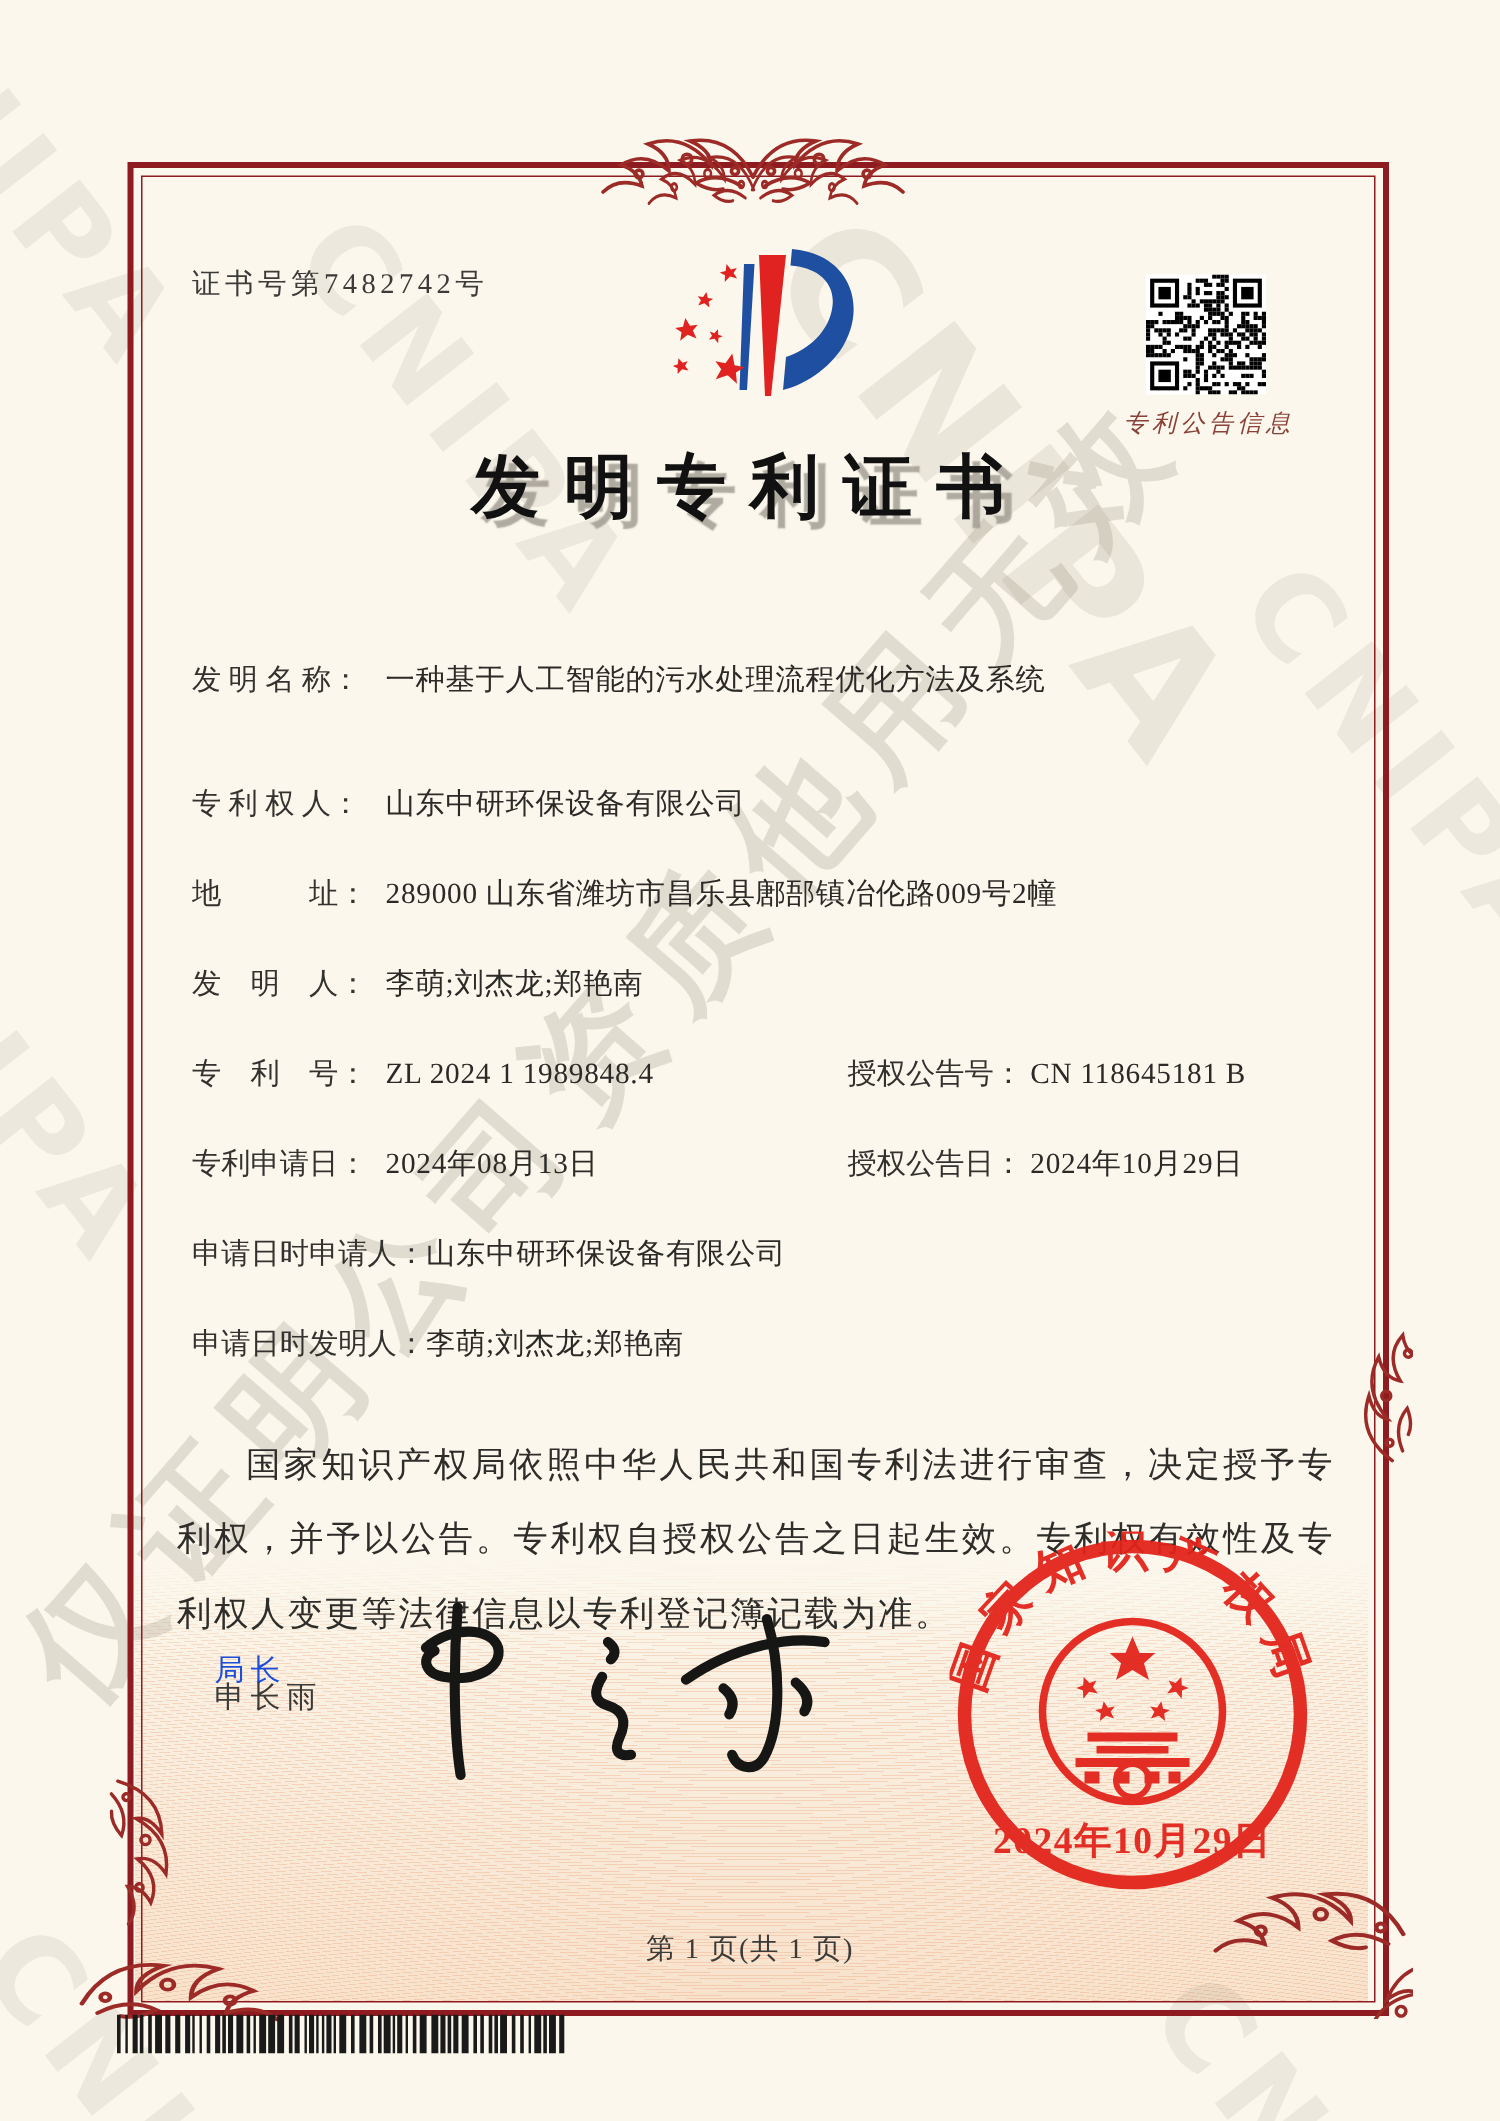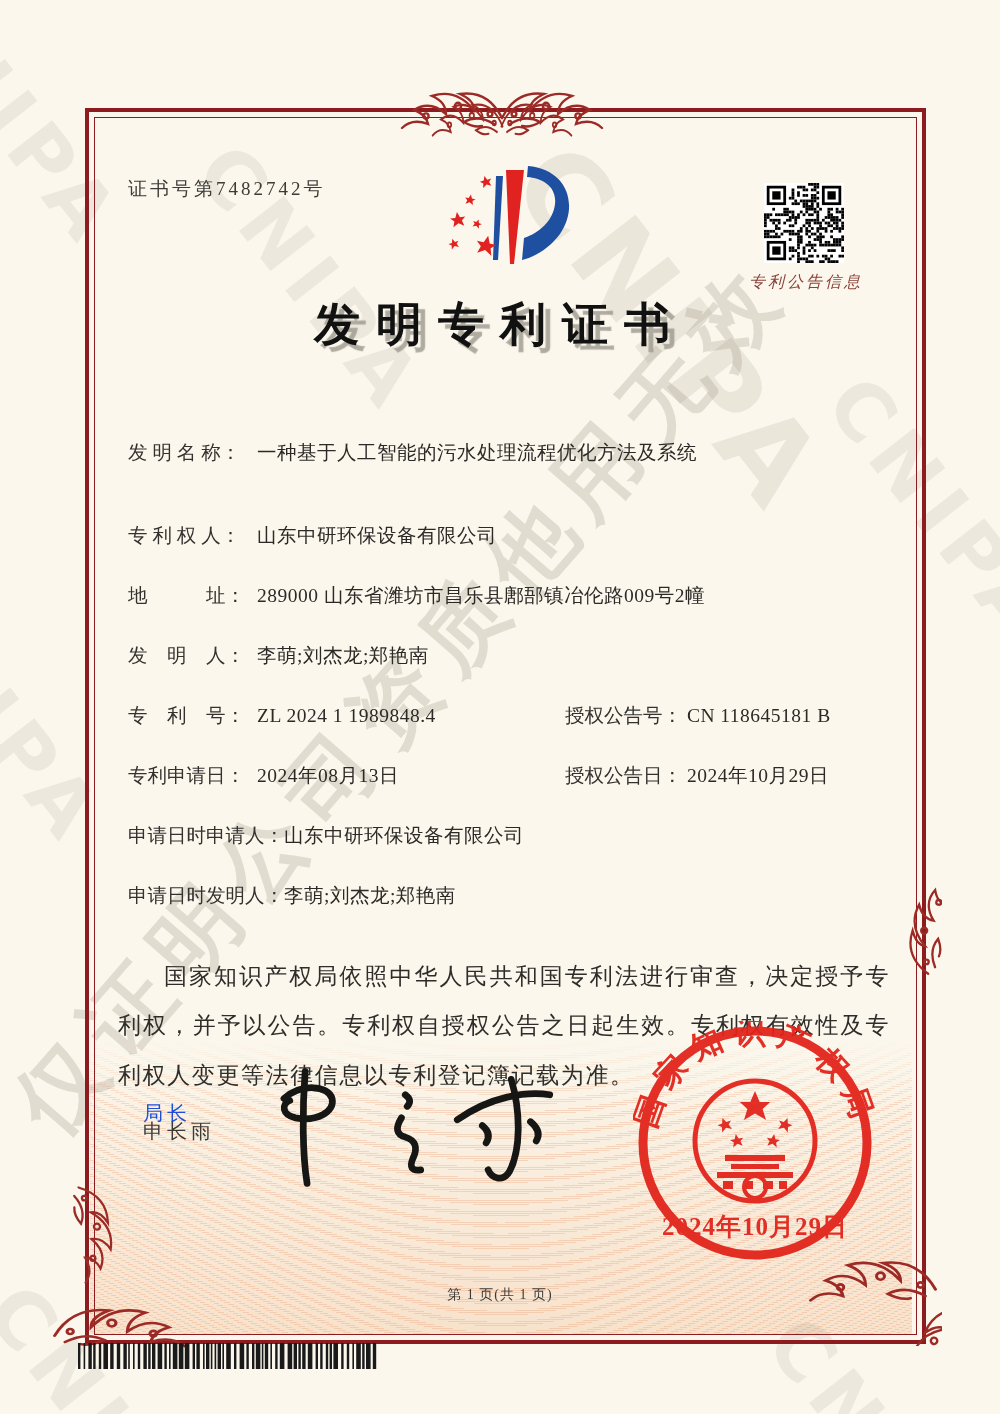--- a/index.html
+++ b/index.html
@@ -66,21 +66,21 @@
   
   .sig-title{position:absolute;left:143px;top:1100px;z-index:3;font-size:20px;
     letter-spacing:4px;color:#1d4ed8;}
   .sig-name{position:absolute;left:143px;top:1118px;z-index:3;font-size:20px;
     letter-spacing:4px;color:#3b3a37;}
   .sig-hand{position:absolute;left:268px;top:1062px;width:290px;height:130px;z-index:3;}
   
   .seal{position:absolute;left:633px;top:1021px;width:244px;height:244px;z-index:4;opacity:0.94;}
   
   .pageno{position:absolute;left:0;top:1286px;width:100%;text-align:center;z-index:3;
-    font-size:14px;letter-spacing:1px;color:#3c3b38;}
+    font-size:19px;letter-spacing:1px;color:#3c3b38;}
   .barcode{position:absolute;left:78px;top:1343px;width:302px;height:26px;z-index:3;}
   .hidden-defs{position:absolute;width:0;height:0;overflow:hidden;}
 </style>
 </head>
 <body>
 
 <div class="page">
 
   <svg class="hidden-defs" aria-hidden="true">
     <defs>

